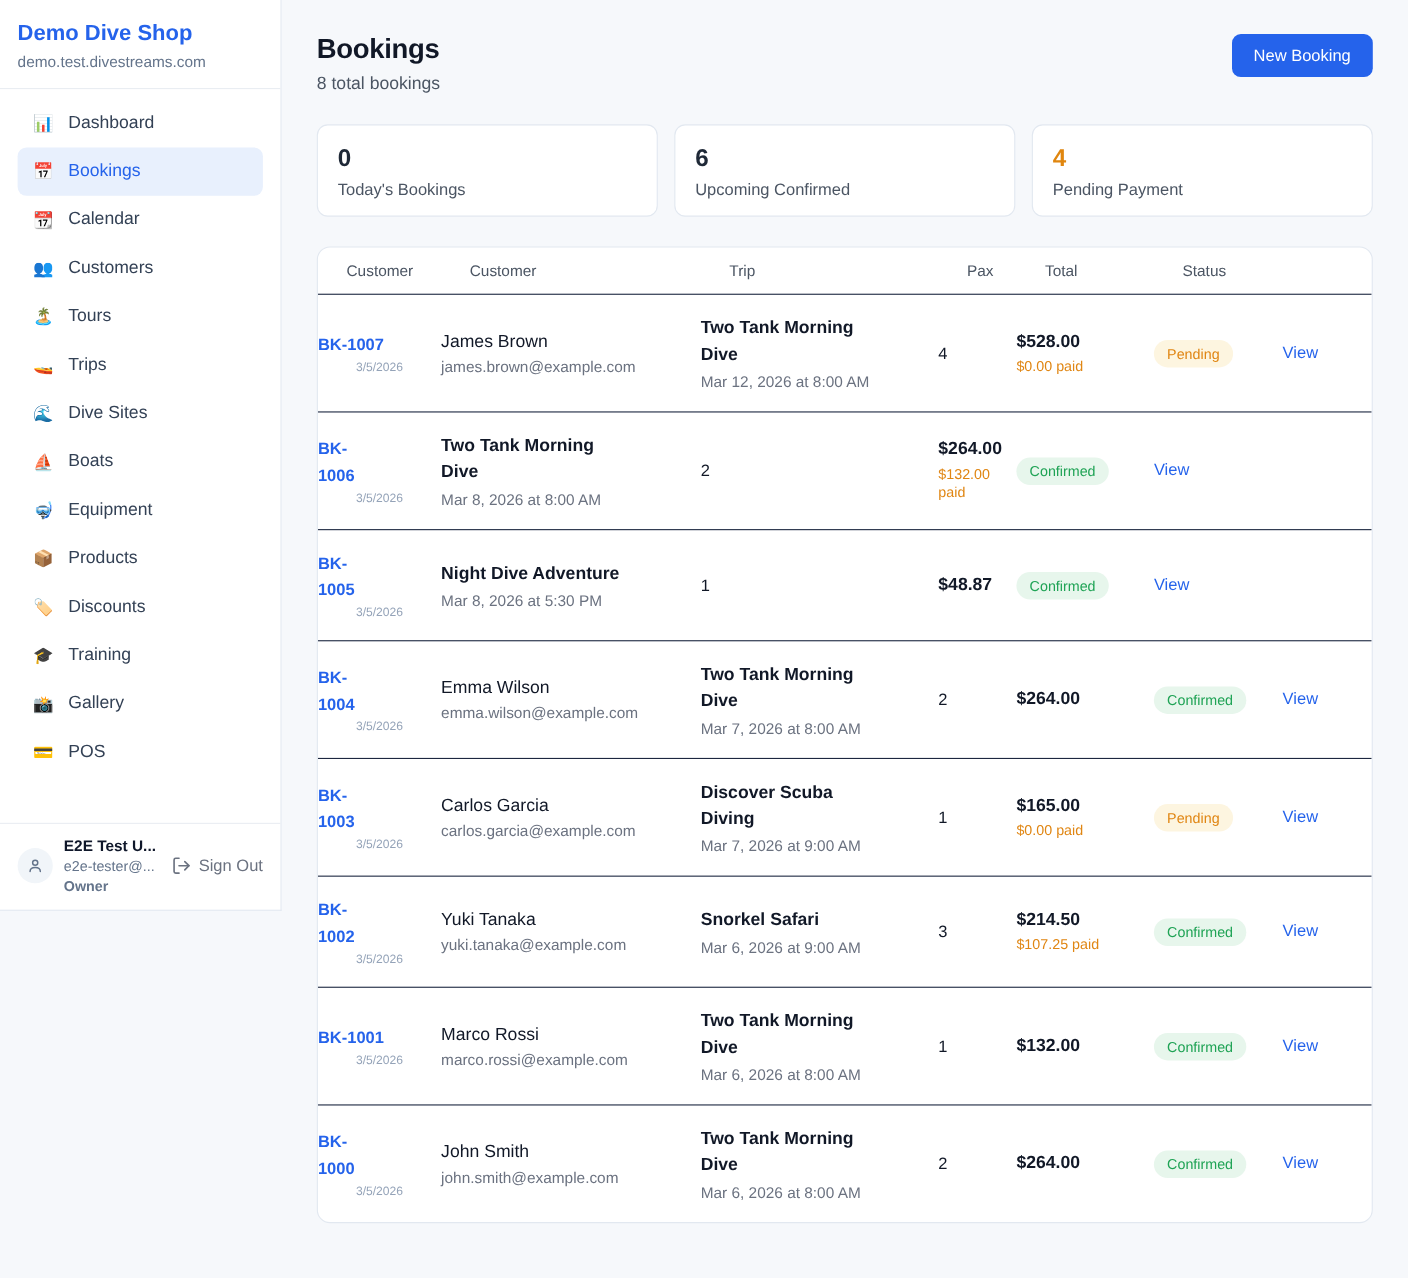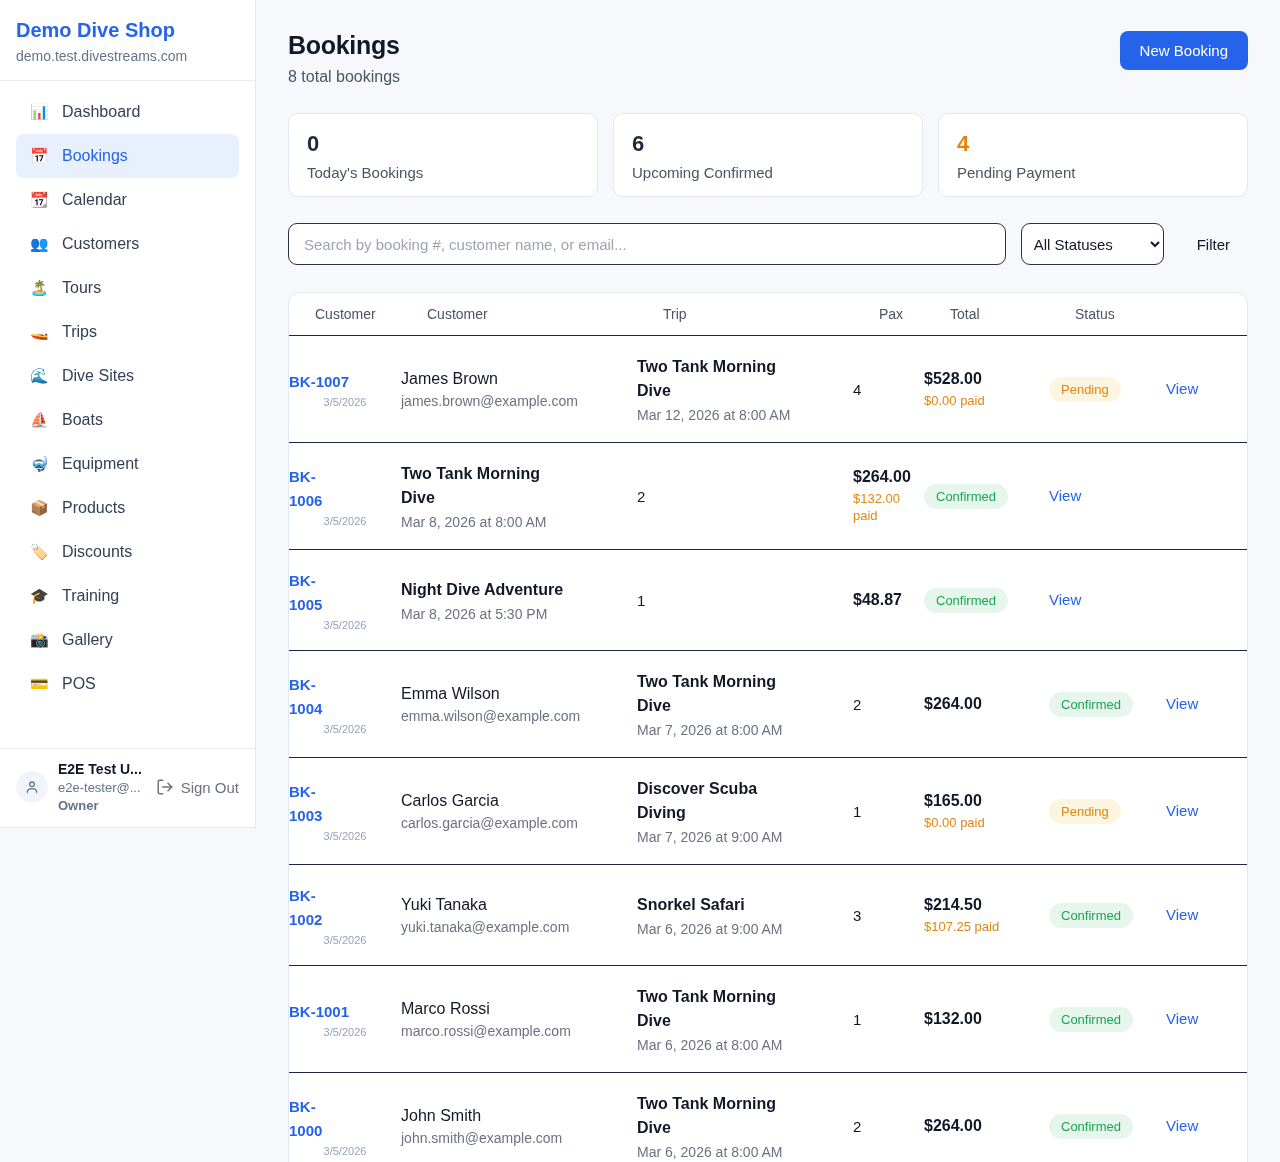--- a/index.html
+++ b/index.html
@@ -247,27 +247,20 @@
         <div class="stat-label">Upcoming Confirmed</div>
       </div>
 
       <div class="stat-card">
         <div class="stat-value" style="color: rgb(224, 134, 15);">4</div>
         <div class="stat-label">Pending Payment</div>
       </div>
 
   </div>
 
-  <div class="filter-row">
-    <input class="search-input" type="text" placeholder="Search by booking #, customer name, or email..." style="">
-    <select class="status-select">
-      <option>All Statuses</option>
-    </select>
-    <button class="filter-btn">Filter</button>
-  </div>
 
   <div class="table-card">
     <div class="tgrid thead">
 
         <div class="th">Customer</div>
 
         <div class="th">Customer</div>
 
         <div class="th">Trip</div>
 

